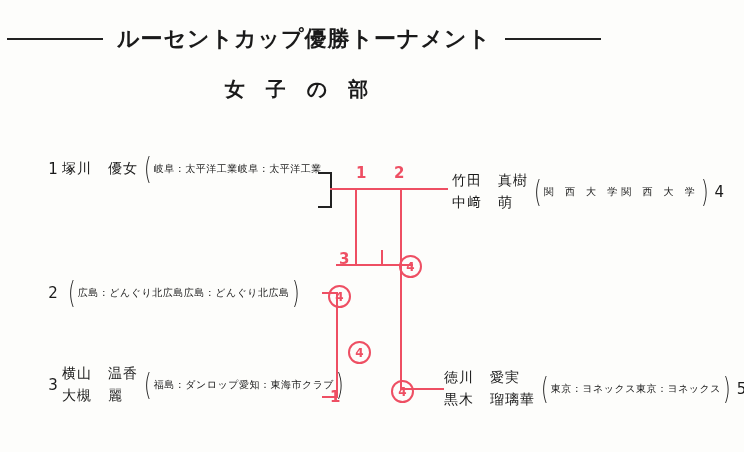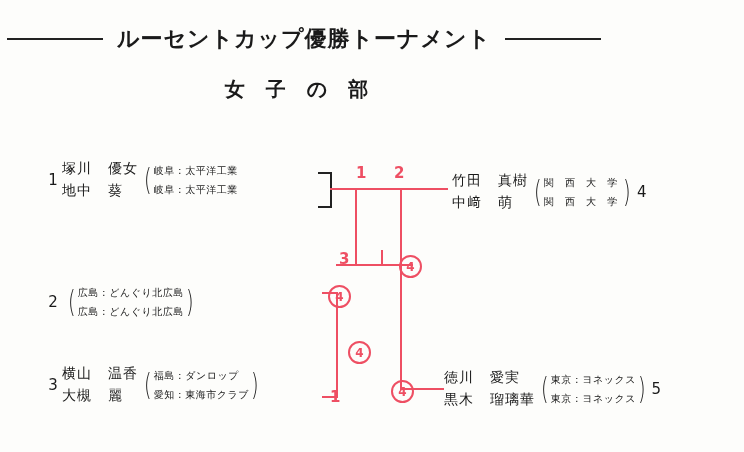--- a/index.html
+++ b/index.html
@@ -90,21 +90,20 @@
   }
   .paren {
     font-size: 30px;
     font-weight: 300;
     line-height: 0;
     transform: scaleX(0.65);
     color: #222;
   }
   .affs {
     display: flex;
-    flex-direction: column;
     font-size: 10px;
     line-height: 1.9;
     letter-spacing: 0.5px;
   }
   .entry.right-side .names { align-items: flex-start; }
   .right-tail {
     font-size: 15px;
     margin-left: 4px;
   }
   .aff-spaced { letter-spacing: 4px; }
@@ -151,24 +150,20 @@
   </div>
   <div class="sub-title">女 子 の 部</div>
 
   <div class="entry" style="left:44px; top:158px;">
     <div class="seed-no">1</div>
     <div class="names">
       <div class="name-line">
         <span class="nm-last">塚川</span>
         <span class="nm-first">優女</span>
       </div>
-      <div class="name-line">
-        <span class="nm-last">地中</span>
-        <span class="nm-first">葵</span>
-      </div>
     </div>
     <div class="aff-wrap">
       <span class="paren">(</span>
       <span class="affs">
         <span>岐阜：太平洋工業</span>
         <span>岐阜：太平洋工業</span>
       </span>
     </div>
   </div>
 

